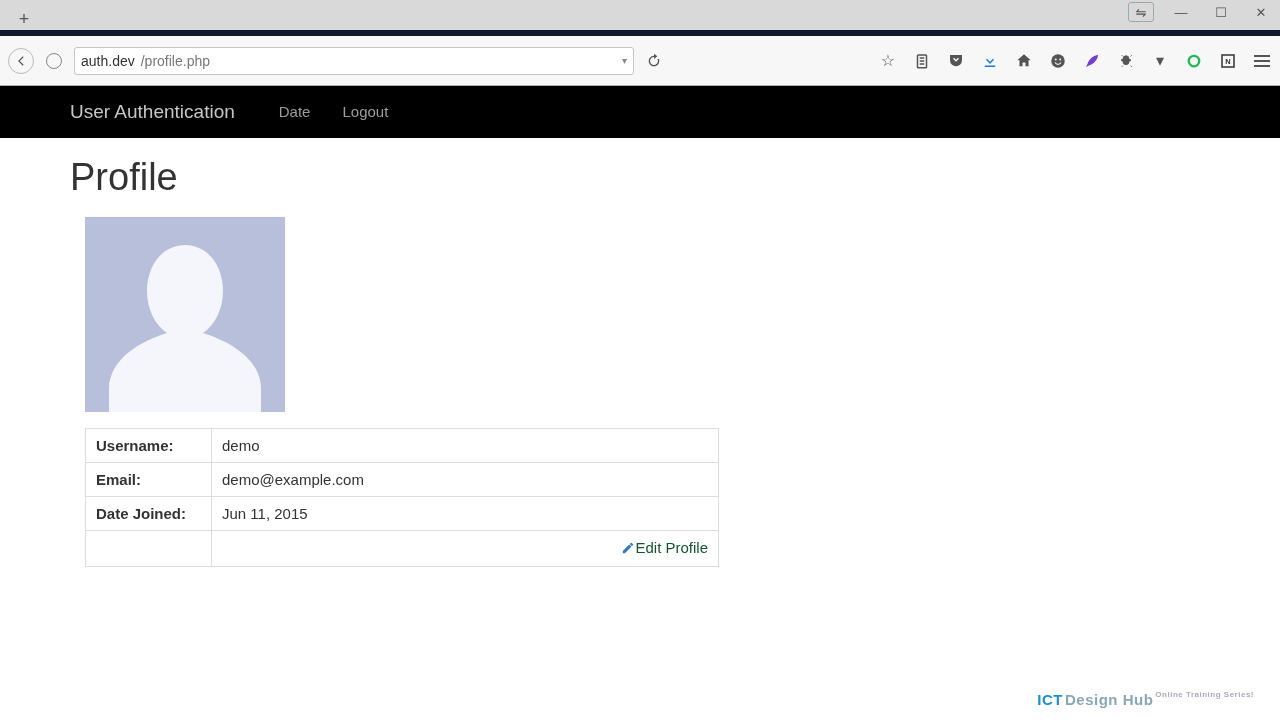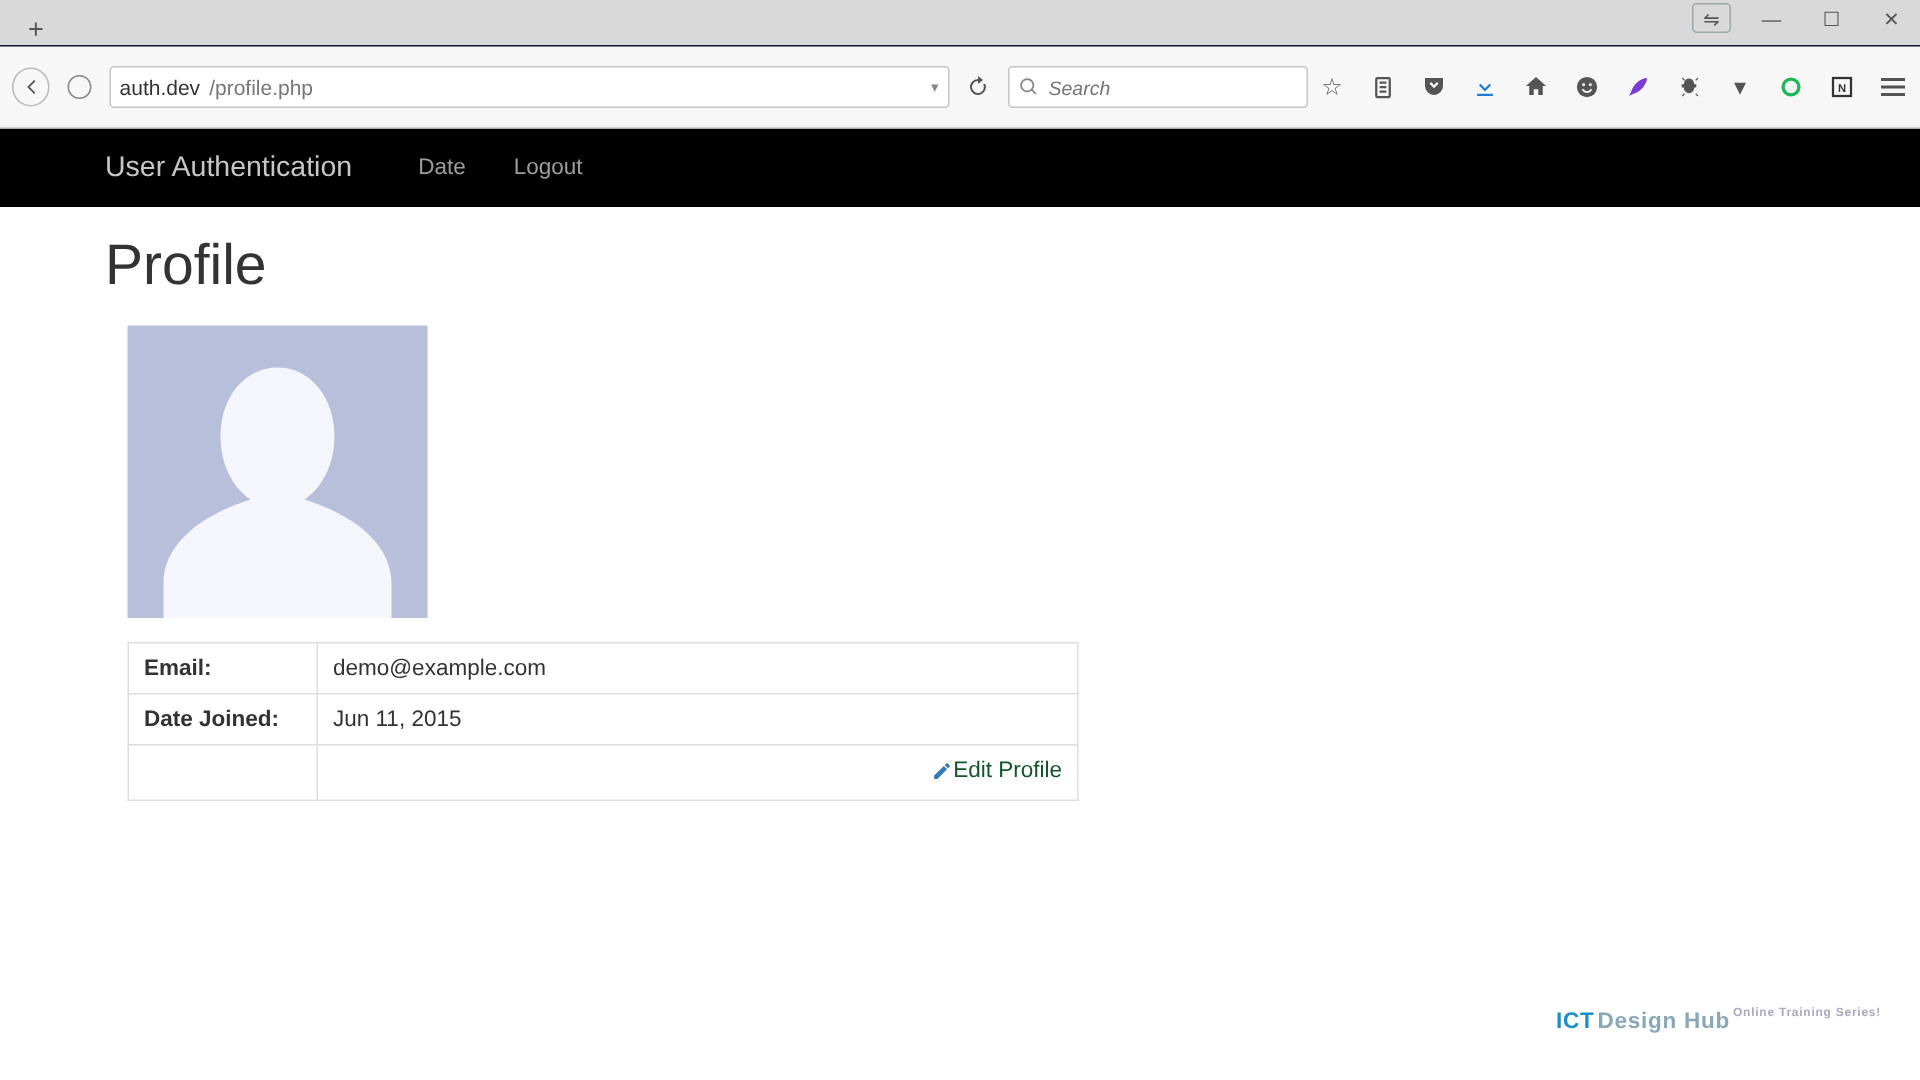--- a/index.html
+++ b/index.html
@@ -14,21 +14,21 @@
     padding: 0 8px; font-size: 12px; color: #333; gap: 8px;
   }
   .tab .favicon { width: 14px; height: 14px; border: 1px solid #aaa; border-radius: 2px; background: #fff; display:inline-block;}
   .tab-title { flex: 1; white-space: nowrap; overflow: hidden; text-overflow: ellipsis; }
   .tab-close { color: #666; font-size: 14px; cursor: pointer; }
   .new-tab { width: 24px; height: 22px; display:flex;align-items:center;justify-content:center;color:#555;font-size:18px;margin-left:6px;cursor:pointer;}
   .window-controls { position: absolute; right: 6px; top: 2px; display: flex; gap: 14px; align-items:center;}
   .window-controls span { width: 26px; height: 20px; display:flex;align-items:center;justify-content:center;color:#555;font-size:13px;cursor:pointer;}
   .wc-badge { width:22px;height:16px;border:1px solid #9aa;border-radius:3px;display:flex;align-items:center;justify-content:center;font-size:10px;color:#557;}
   .addrbar {
-    height: 56px; background: #f7f7f7; border-top:1px solid #0f172a; border-bottom:1px solid #aeaeae;
+    height: 56px; background: #f7f7f7; border-top:6px solid #0f172a; border-bottom:1px solid #aeaeae;
     display: flex; align-items: center; padding: 0 8px; gap: 6px;
   }
   .icon-btn { width:28px;height:28px;display:flex;align-items:center;justify-content:center;color:#555;cursor:pointer;border-radius:3px;}
   .icon-btn.round { border:1px solid #bbb; border-radius:50%; width:26px;height:26px;}
   .globe { width:16px;height:16px;border:1px solid #888;border-radius:50%;display:inline-block;position:relative;}
   .urlbox { flex: 0 0 560px; height:28px; border:1px solid #c5c5c5; border-radius:3px; background:#fff; display:flex;align-items:center;padding:0 6px;gap:6px;}
   .urlbox .host { color:#333; font-size:14px; }
   .urlbox .path { color:#777; font-size:14px; }
   .urlbox .drop { margin-left:auto; color:#888; font-size:10px; }
   .searchbox { flex: 0 0 200px; height:28px; border:1px solid #c5c5c5; border-radius:3px; background:#fff; display:flex;align-items:center;padding:0 6px;gap:6px;}
@@ -67,21 +67,21 @@
   }
   .info-table td, .info-table th {
     border:1px solid #ddd; padding:8px 10px; text-align:left; vertical-align:middle;
   }
   .info-table th { width:126px; font-weight:700; background:#fff; }
   .edit-cell { text-align:right !important; }
   .edit-link { color:#14532d; text-decoration:none; cursor:pointer; font-size:15px; display:inline-flex;align-items:center;gap:0;}
   .edit-link svg { width:14px;height:14px; fill:#337ab7; }
 
   .watermark {
-    position:fixed; right:26px; bottom:31px;
+    position:fixed; right:26px; bottom:12px;
     font-size:15px; font-weight:600; letter-spacing:0.5px;
     color:#1e8ecb; display:flex; align-items:baseline; gap:2px;
   }
   .watermark .thin { color:#8aa7b8; font-weight:700; }
   .watermark .tiny { font-size:8px; color:#aab; position:relative; top:-8px; }
 </style>
 </head>
 <body>
 
 <div class="browser-chrome">
@@ -106,26 +106,20 @@
       </div>
     <div class="urlbox">
       <span class="host">auth.dev</span>
         <span class="path">/profile.php</span>
       <span class="drop">▾</span>
     </div>
     <div class="icon-btn">
       <svg viewBox="0 0 24 24" width="16" height="16">
           <path fill="#555" d="M12 4a8 8 0 1 0 7.4 5h-2.2A6 6 0 1 1 12 6v3l5-4-5-4v3z"></path>
         </svg>
-    </div>
-    <div class="searchbox">
-      <svg viewBox="0 0 24 24" width="14" height="14">
-          <path fill="#888" d="M10 2a8 8 0 0 1 6.3 12.9l4.4 4.4-1.4 1.4-4.4-4.4A8 8 0 1 1 10 2zm0 2a6 6 0 1 0 0 12 6 6 0 0 0 0-12z"></path>
-        </svg>
-      <input placeholder="Search" style="">
     </div>
 
     <div class="toolbar-icons">
       <div class="tb">☆</div>
       <div class="tb">
         <svg viewBox="0 0 24 24">
             <path fill="#555" d="M7 3h10a2 2 0 0 1 2 2v15a2 2 0 0 1-2 2H7a2 2 0 0 1-2-2V5a2 2 0 0 1 2-2zm0 2v15h10V5H7zm2 2h6v2H9V7zm0 4h6v2H9v-2zm0 4h6v2H9v-2z"></path>
           </svg>
       </div>
       <div class="tb">
@@ -206,20 +200,24 @@
       <div class="silhouette">
         <svg viewBox="0 0 200 200">
           <path fill="#f4f6fb" d="M100 28c-22 0-38 20-38 46 0 18 8 34 20 42-26 8-58 26-58 56v28h152v-28c0-30-32-48-58-56 12-8 20-24 20-42 0-26-16-46-38-46z"></path>
         </svg>
       </div>
     </div>
   </div>
 
   <table class="info-table">
     <tbody>
+        <tr>
+      <th>Username:</th>
+      <td>demo</td>
+    </tr>
     <tr>
       <th>Email:</th>
       <td>demo@example.com</td>
     </tr>
     <tr>
       <th>Date Joined:</th>
       <td>Jun 11, 2015</td>
     </tr>
     <tr>
       <th></th>

